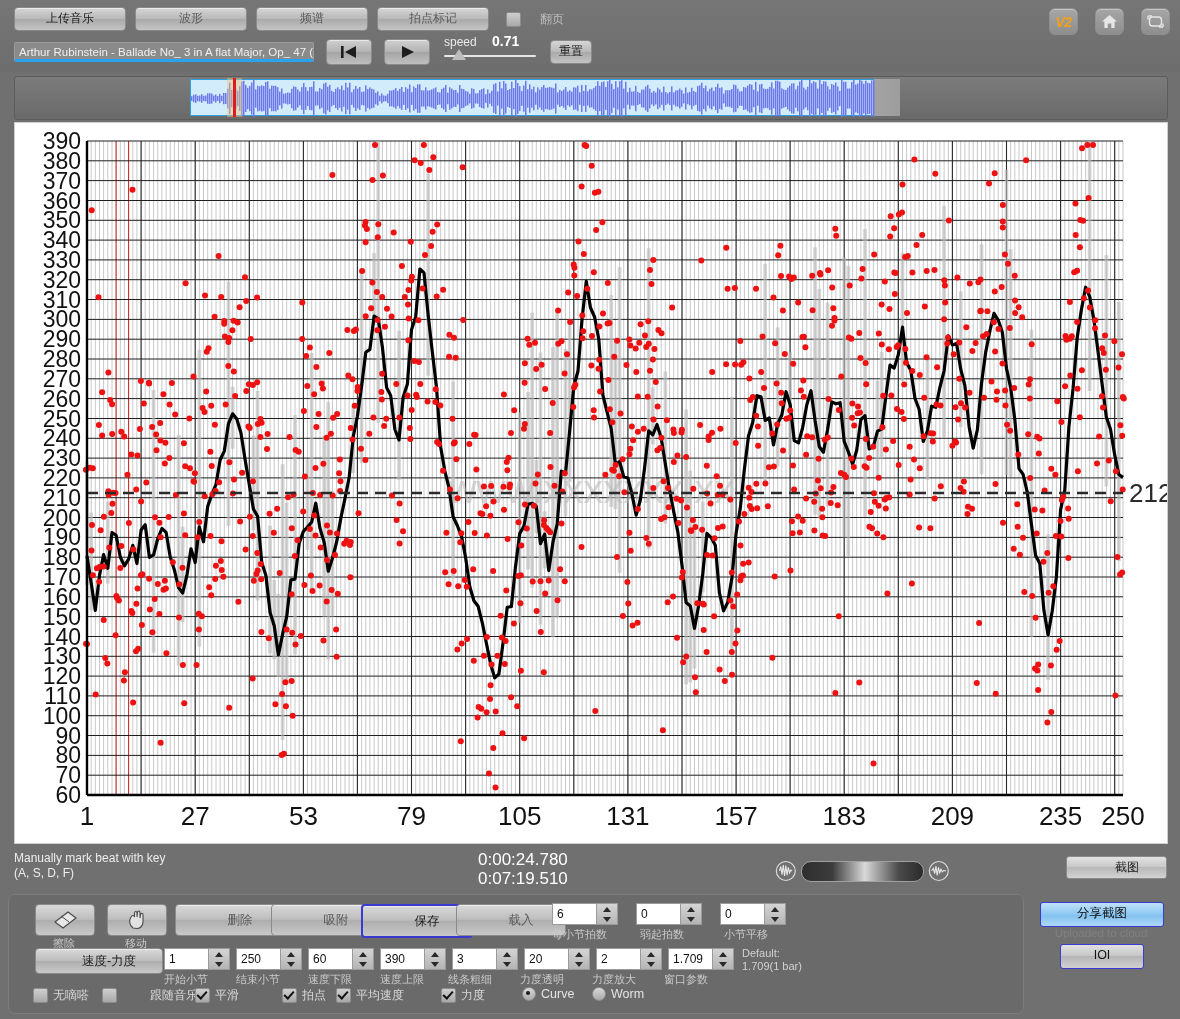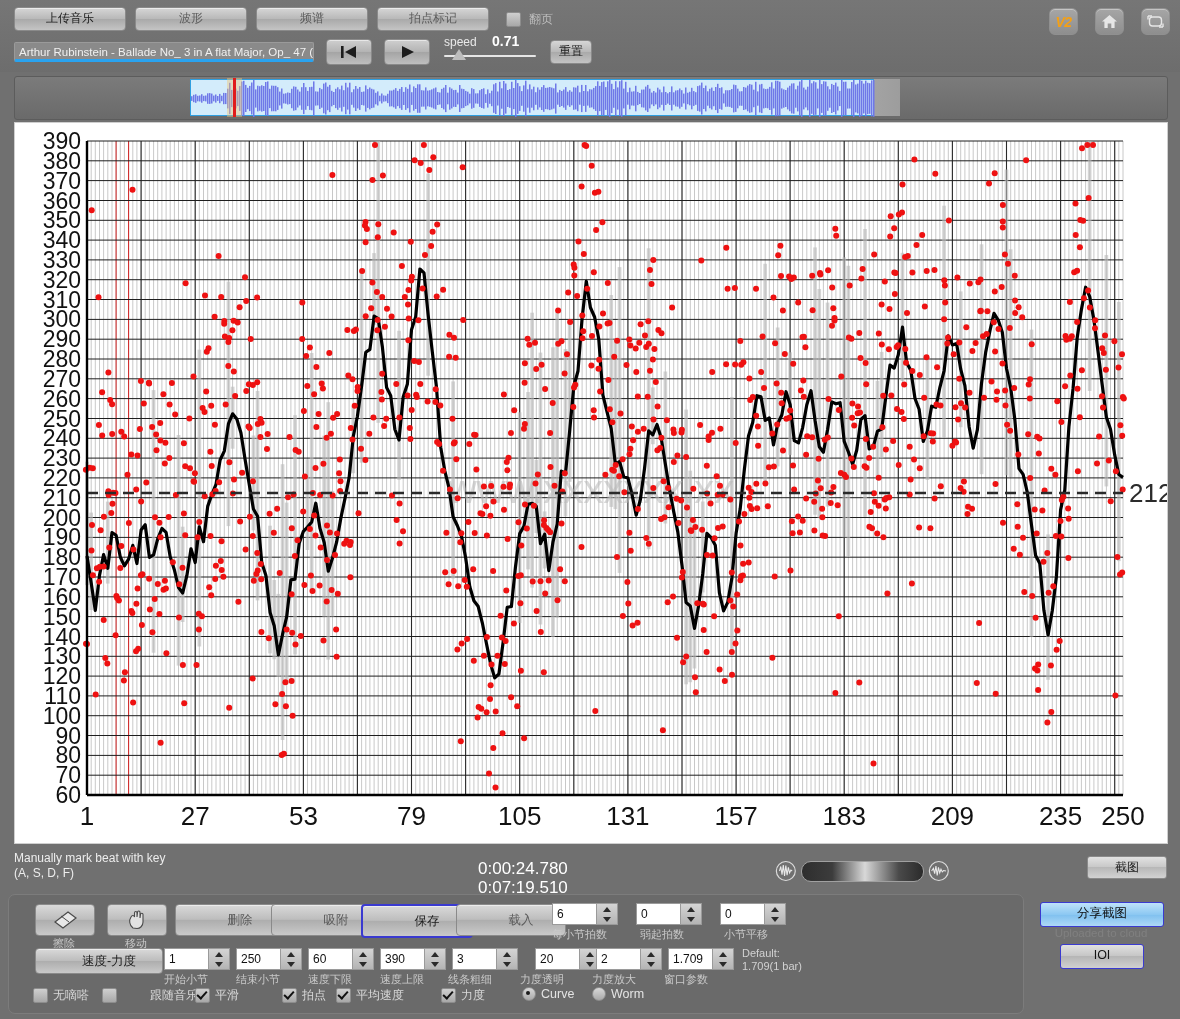--- a/index.html
+++ b/index.html
@@ -17,21 +17,21 @@
   .tabrow{position:absolute;left:14px;top:7px;display:flex;gap:0px;align-items:center;}
   .tabbtn{
     width:110px;height:22px;line-height:21px;text-align:center;
     font-size:12px;color:#1b1b1b;
     background:linear-gradient(180deg,#d6d6d6 0%,#b9b9b9 48%,#a9a9a9 50%,#c4c4c4 100%);
     border:1px solid #8a8a8a;border-radius:4px;margin-right:9px;
     box-shadow:inset 0 1px 0 rgba(255,255,255,.55);
     cursor:pointer;user-select:none;
   }
   .tabbtn.dim{color:#5c5c5c;}
-  .chk{display:inline-flex;align-items:center;gap:8px;margin-left:8px;cursor:pointer;}
+  .chk{display:inline-flex;align-items:center;gap:19px;margin-left:8px;cursor:pointer;}
   .chkbox{width:13px;height:13px;background:linear-gradient(180deg,#cfcfcf,#a8a8a8);
     border:1px solid #8d8d8d;border-radius:2px;position:relative;}
   .chkbox.on::after{content:"";position:absolute;left:3px;top:0px;width:4px;height:8px;
     border:solid #111;border-width:0 2px 2px 0;transform:rotate(42deg);}
   .chklab{font-size:12px;color:#bdbdbd;}
 
   .row2{position:absolute;left:14px;top:38px;display:flex;align-items:center;}
   .trackfield{
     width:300px;height:20px;background:#8a8a8a;border:1px solid #9a9a9a;
     border-bottom:3px solid #29a3f0;border-radius:2px;
@@ -74,28 +74,28 @@
   .playhead{position:absolute;left:43px;top:-1px;width:3px;height:39px;background:#e01b1b;cursor:ew-resize;}
   .playheadglow{position:absolute;left:37px;top:-1px;width:15px;height:39px;background:rgba(240,200,120,.45);}
 
   
   .chartbox{position:absolute;left:14px;top:122px;width:1152px;height:720px;background:#ffffff;border:1px solid #cfcfcf;}
   .chartsvg{display:block;width:1152px;height:720px;}
 
   
   .statusrow{position:absolute;left:0;top:848px;width:1180px;height:46px;}
   .hint{position:absolute;left:14px;top:3px;font-size:12px;color:#ededed;line-height:15px;white-space:pre-line;}
-  .times{position:absolute;left:478px;top:2px;font-size:17px;color:#ffffff;line-height:19px;white-space:pre-line;margin-top:9px;}
+  .times{position:absolute;left:478px;top:2px;font-size:17px;color:#ffffff;line-height:19px;white-space:pre-line;}
   .volwrap{position:absolute;left:775px;top:10px;width:175px;height:26px;display:flex;align-items:center;gap:4px;}
   .volbar{width:135px;height:19px;border-radius:10px;
     background:linear-gradient(90deg,#2e2e2e 0%,#3c3c3c 25%,#d8d8d8 52%,#4a4a4a 80%,#2b2b2b 100%);
     border:1px solid #a0a0a0;cursor:pointer;}
   .shotbtn{position:absolute;right:13px;top:8px;width:78px;height:21px;line-height:20px;text-align:center;
     font-size:12px;color:#1b1b1b;border:1px solid #8a8a8a;border-radius:3px;
-    background:linear-gradient(180deg,#e2e2e2 0%,#c8c8c8 48%,#b8b8b8 50%,#d2d2d2 100%);cursor:pointer;}
+    background:linear-gradient(180deg,#e2e2e2 0%,#c8c8c8 48%,#b8b8b8 50%,#d2d2d2 100%);cursor:pointer;padding-left:21px;}
 
   
   .bottom{position:absolute;left:8px;top:894px;width:1014px;height:118px;
     background:#6a6a6a;border:1px solid #7c7c7c;border-radius:7px;}
   .bigbtn{position:absolute;height:30px;border:1px solid #8a8a8a;border-radius:4px;
     background:linear-gradient(180deg,#d9d9d9 0%,#bdbdbd 48%,#adadad 50%,#c9c9c9 100%);
     font-size:12.5px;color:#202020;display:flex;align-items:center;justify-content:center;
     cursor:pointer;box-shadow:inset 0 1px 0 rgba(255,255,255,.5);padding-left:20px;}
   .bigbtn.focus{border:2px solid #3a3ad0;}
   .bigbtn.dim{color:#5b5b5b;}
@@ -2169,21 +2169,21 @@
         <div class="spinup">
             <div class="tri-u"></div>
           </div>
         <div class="spindn">
             <div class="tri-d"></div>
           </div>
       </div>
     </div>
     <div class="spinlab" style="left:439px;top:77px;">线条粗细</div>
 
-    <div class="spin" style="left:515px;top:53px;margin-left:11px;">
+    <div class="spin" style="left:515px;top:53px;">
       <div class="spinfield">20</div>
       <div class="spinbtns">
         <div class="spinup">
             <div class="tri-u"></div>
           </div>
         <div class="spindn">
             <div class="tri-d"></div>
           </div>
       </div>
     </div>

